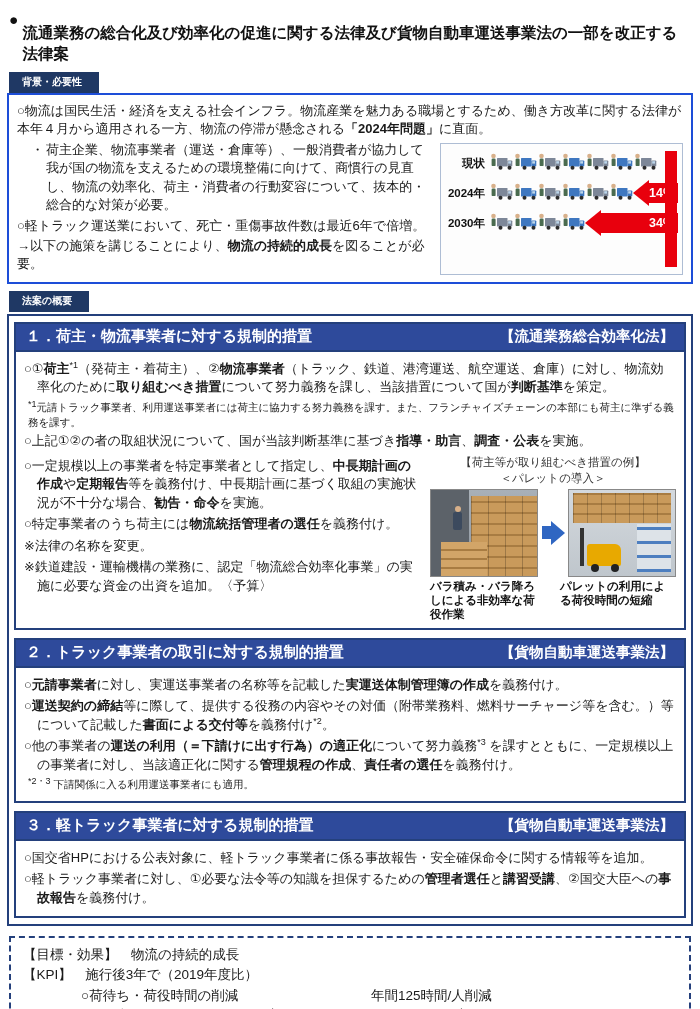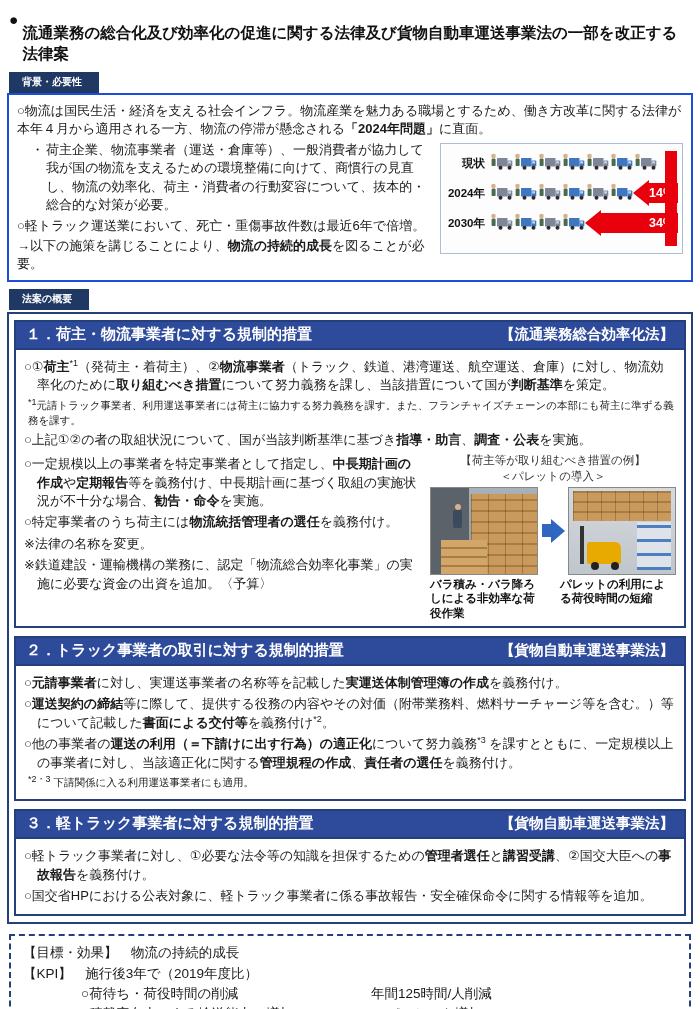--- a/index.html
+++ b/index.html
@@ -30,21 +30,21 @@
   .bg-box { font-size:13px; line-height:1.42; }
   .bg-box p { margin:2px 0; }
   .bg-bullets { list-style:none; margin:1px 0 2px 14px; }
   .bg-bullets li { padding-left:15px; position:relative; margin:1px 0; }
   .bg-bullets li::before { content:"・"; position:absolute; left:0; }
   .b { font-weight:bold; }
   sup { font-size:9px; vertical-align:super; line-height:0; }
 
   
   .capacity-fig {
-    float:right; width:243px; height:111px; margin:2px 0 3px 8px;
+    float:right; width:243px; height:132px; margin:2px 0 3px 8px;
     border:1px solid #aebdd4; background:#fdfdfd; position:relative;
     padding:4px 2px 2px 2px;
   }
   .vbar { position:absolute; right:5px; top:7px; bottom:7px; width:12px; background:#e8000d; }
   .fig-row { display:flex; align-items:center; height:30px; position:relative; }
   .fig-label { width:46px; flex:0 0 46px; font-weight:bold; font-size:11.5px; text-align:right; padding-right:4px; color:#111; }
   .fig-trucks { display:flex; align-items:center; }
   .truck { display:inline-block; width:24px; height:21px; }
   .fig-arrow { flex:1; display:flex; align-items:center; margin-right:14px; }
   .fig-arrow .tip { width:0; height:0; border-top:13px solid transparent; border-bottom:13px solid transparent; border-right:16px solid #e8000d; }
@@ -365,22 +365,22 @@
         <p class="fn"><sup>*2・3</sup><span> 下請関係に入る利用運送事業者にも適用。</span></p>
       </div>
     </section>
 
     <section class="law-box">
       <div class="law-head">
         <span class="law-title">３．軽トラック事業者に対する規制的措置</span>
         <span class="law-name">【貨物自動車運送事業法】</span>
       </div>
       <div class="law-body">
+        <p><span>○国交省HPにおける公表対象に、軽トラック事業者に係る事故報告・安全確保命令に関する情報等を追加。</span></p>
         <p><span>○軽トラック事業者に対し、①必要な法令等の知識を担保するための</span><span class="b">管理者選任</span><span>と</span><span class="b">講習受講</span><span>、②国交大臣への</span><span class="b">事故報告</span><span>を義務付け。</span></p>
-        <p><span>○国交省HPにおける公表対象に、軽トラック事業者に係る事故報告・安全確保命令に関する情報等を追加。</span></p>
       </div>
     </section>
 
   </div>
 
   
   <div class="kpi">
     <p>【目標・効果】　物流の持続的成長</p>
     <p>【KPI】　施行後3年で（2019年度比）</p>
     <div class="kpi-rows">

